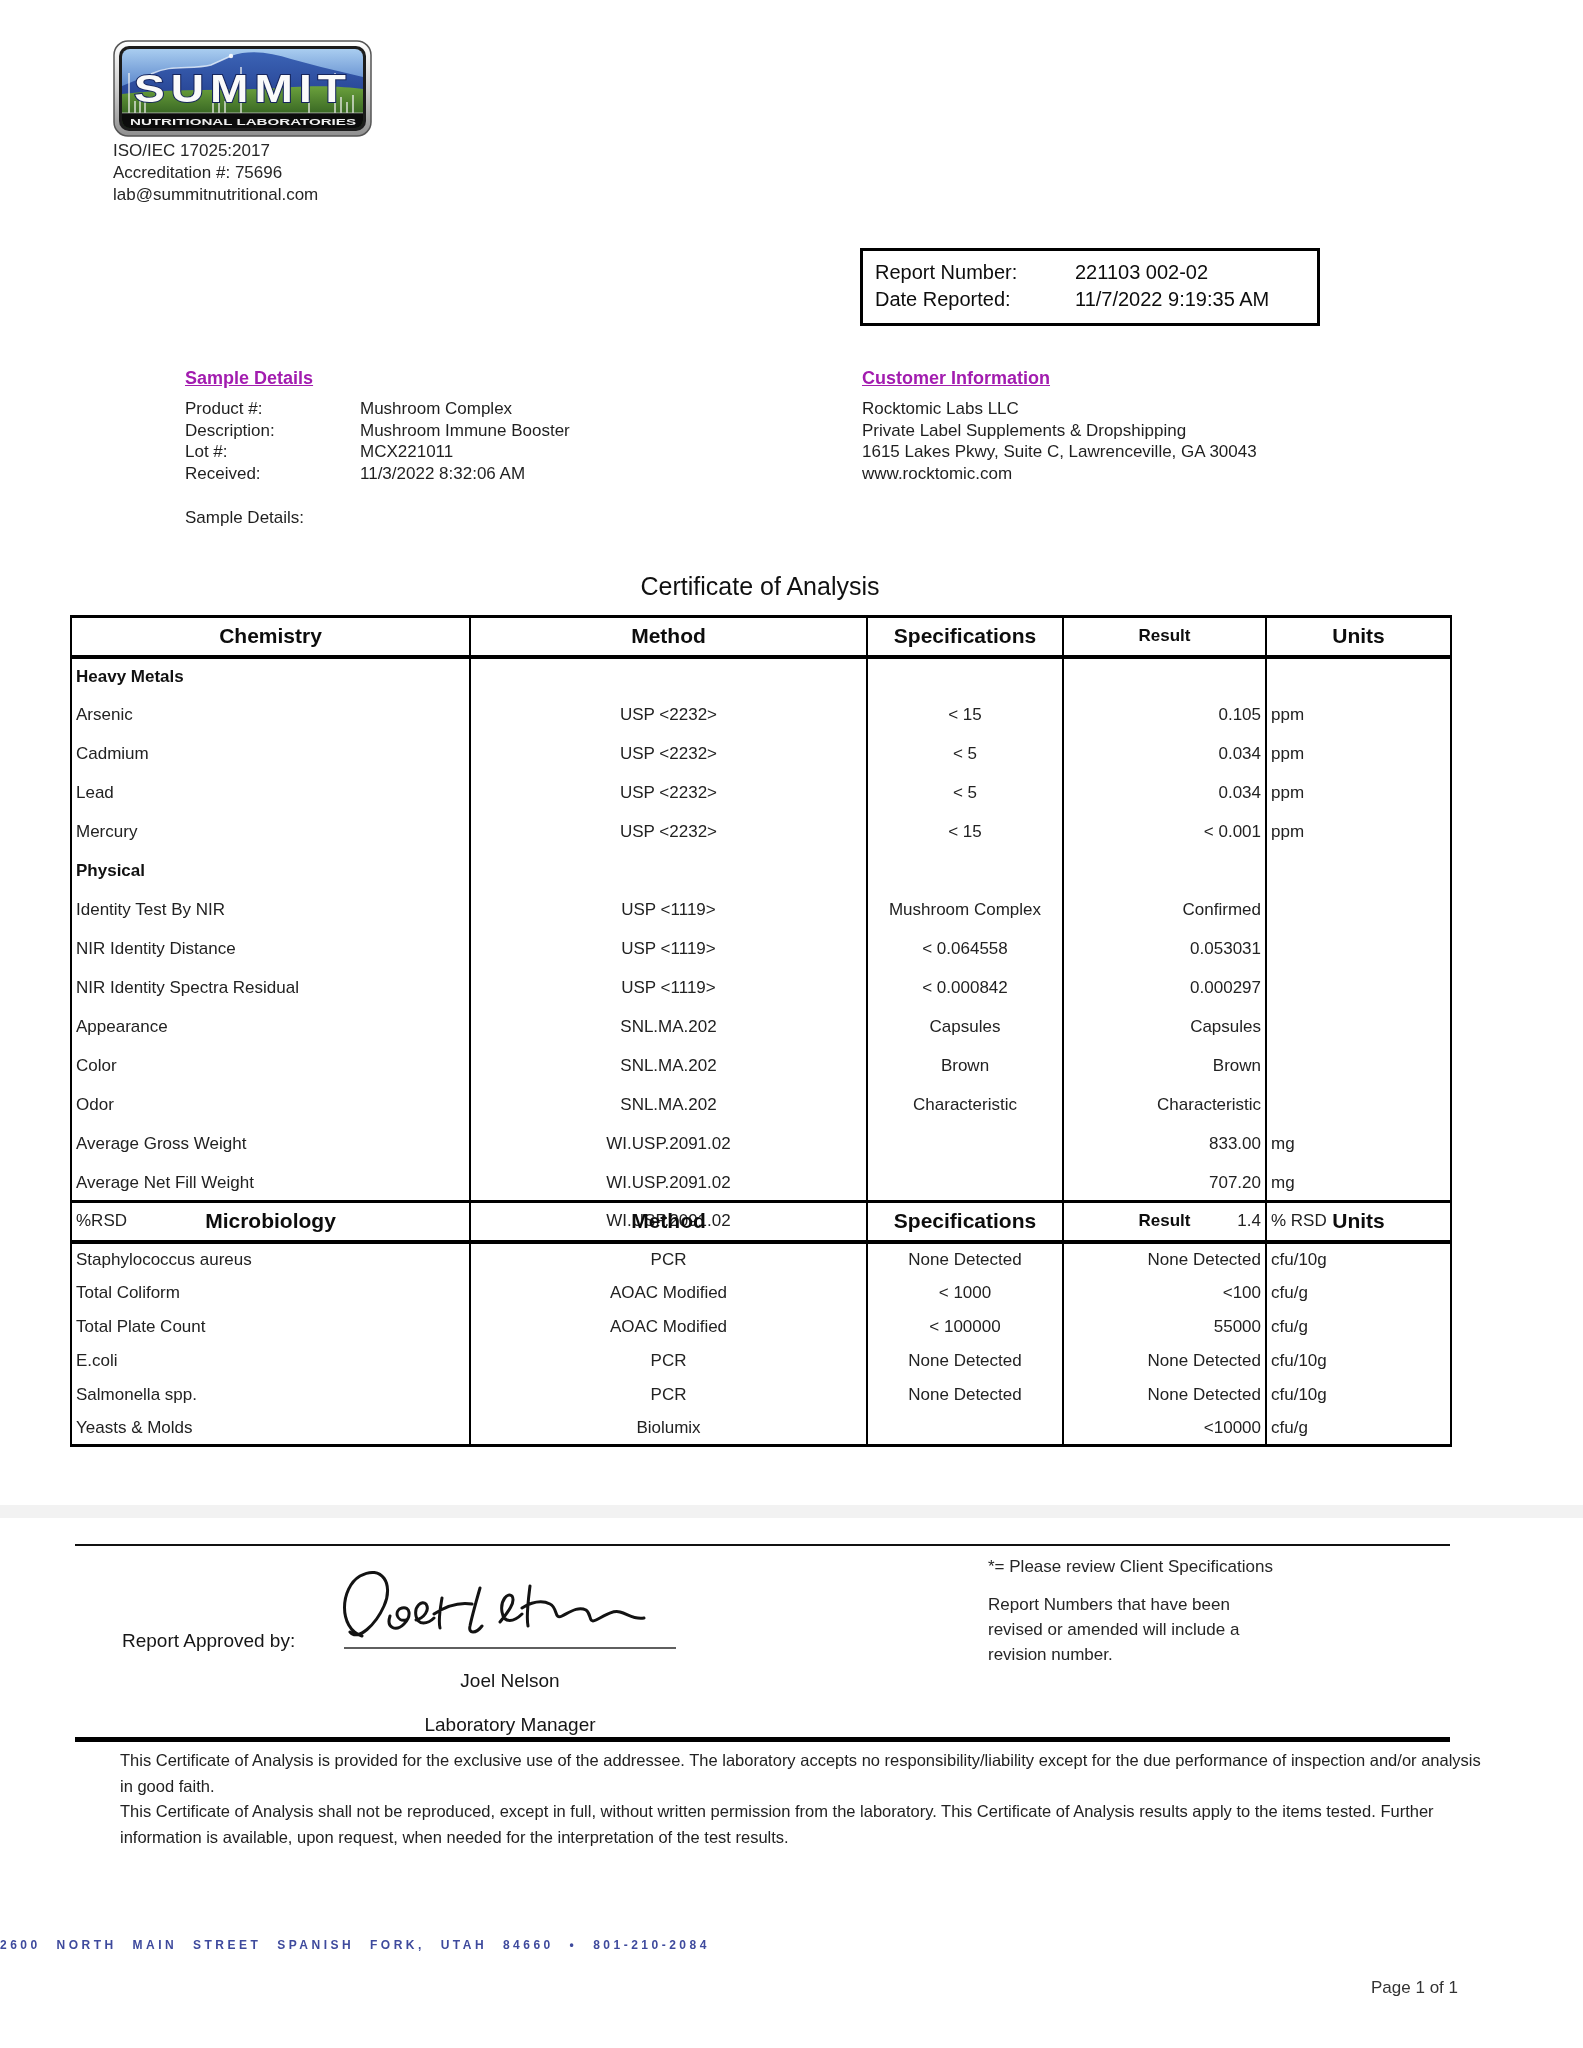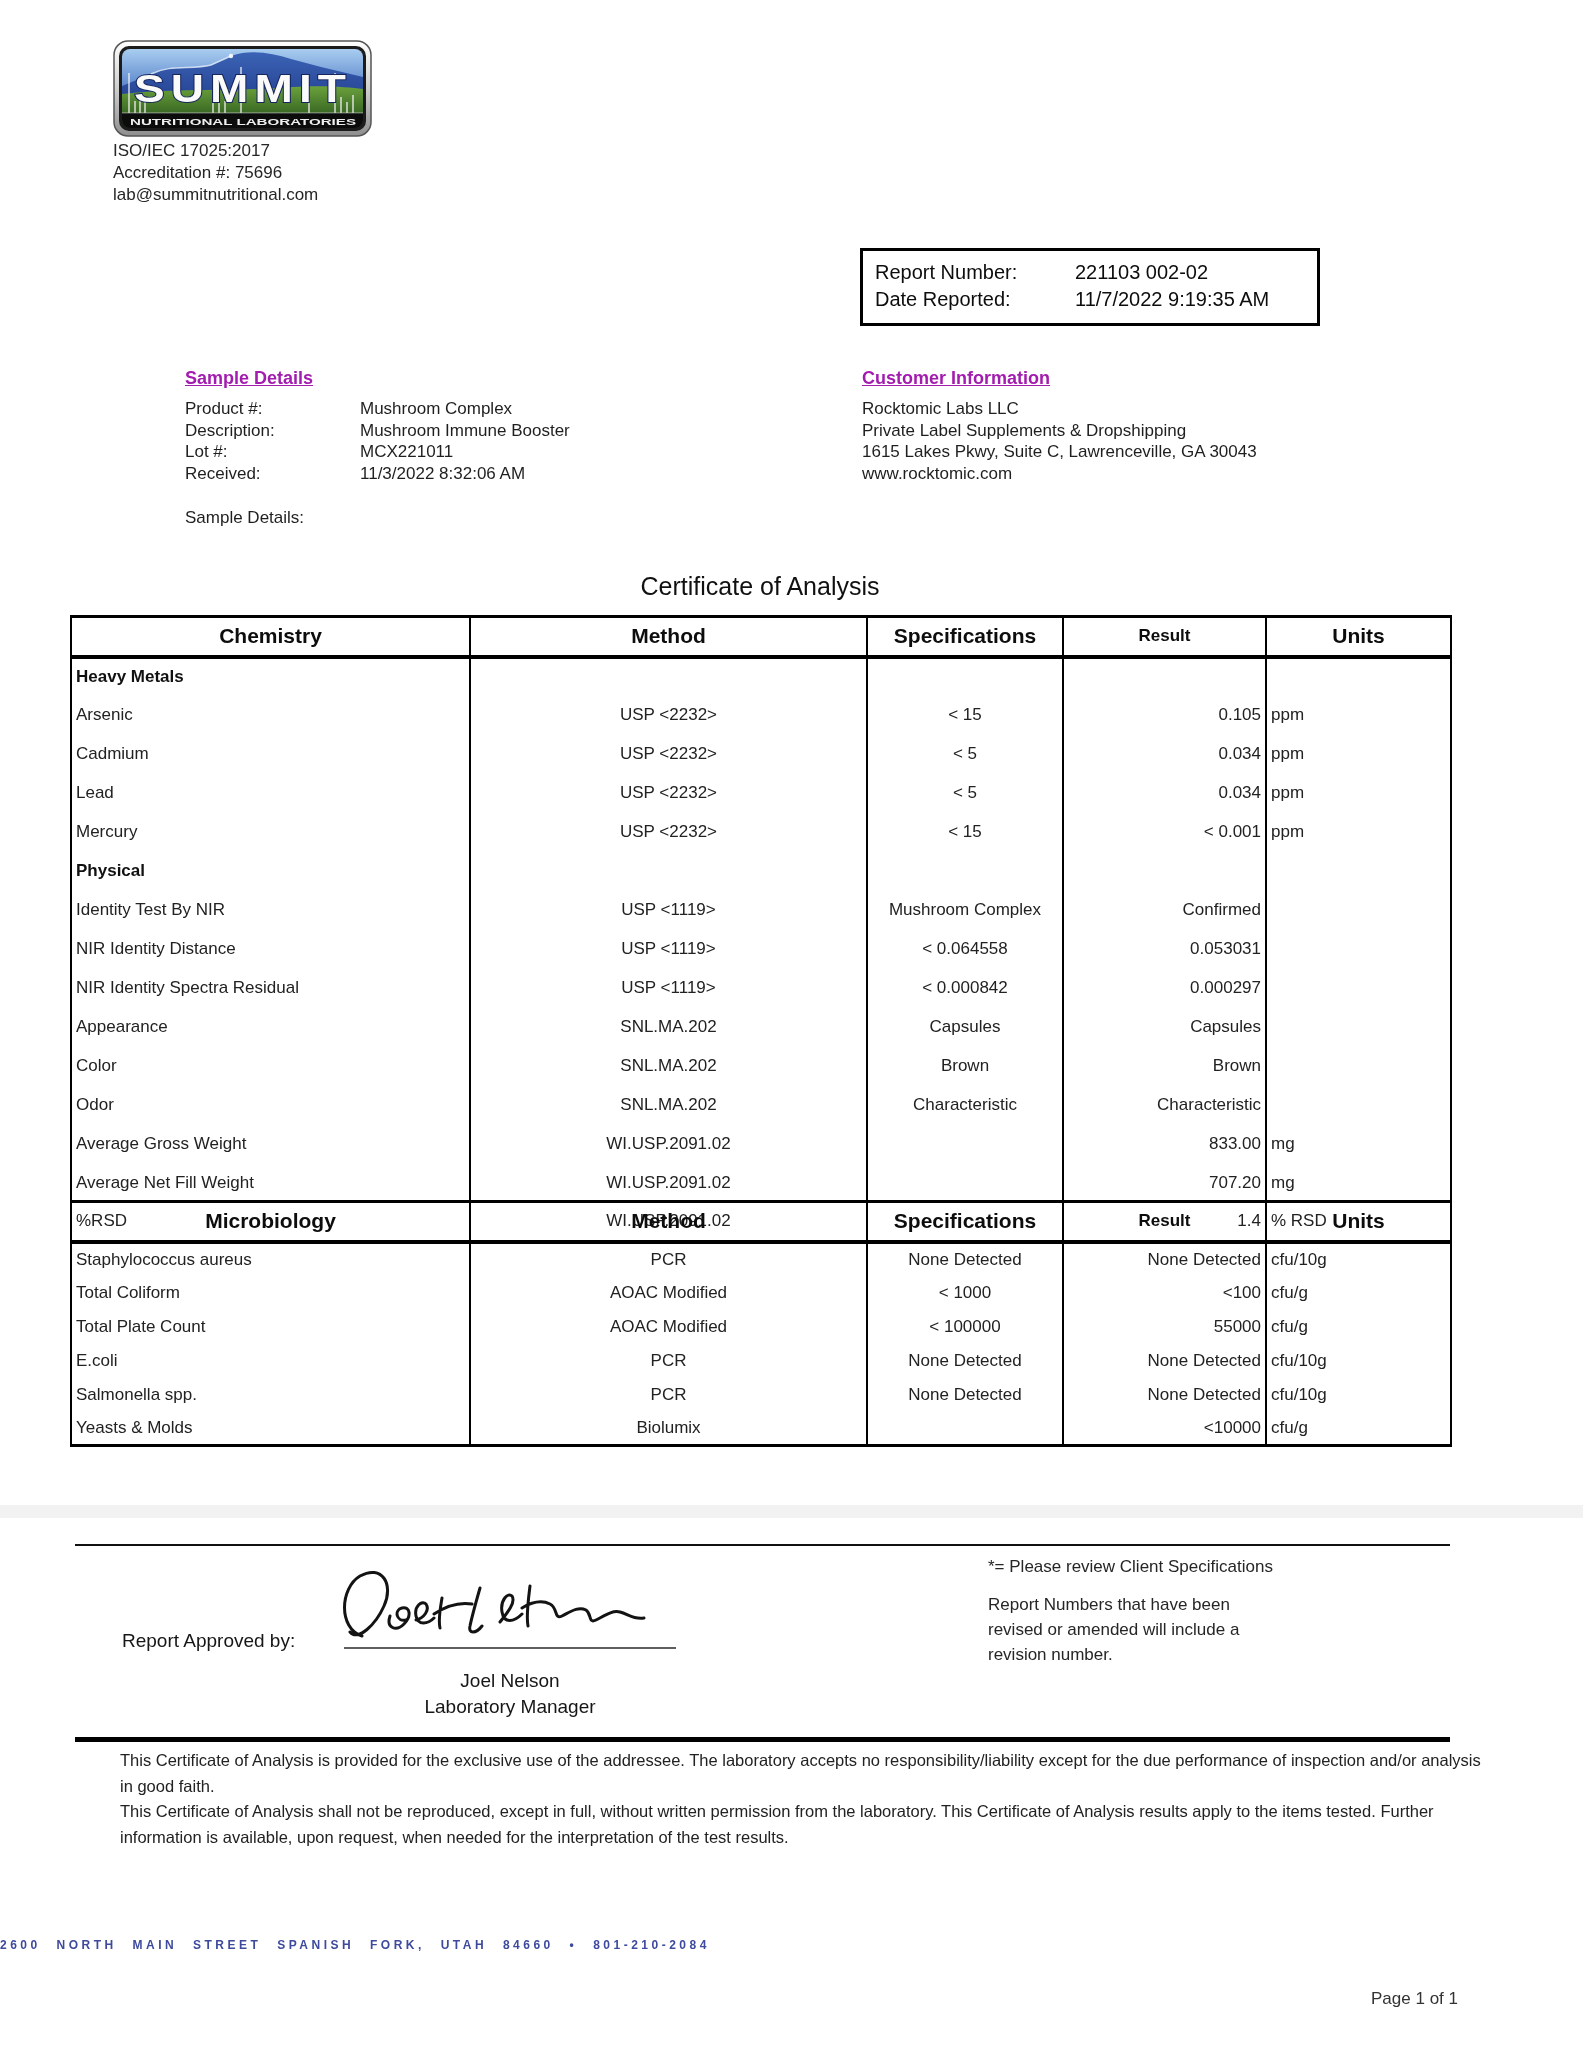--- a/index.html
+++ b/index.html
@@ -53,34 +53,34 @@
   td.cell-units { text-align:left; padding-left:10px; }
 
   
   #gray-band { left:0; top:1505px; width:1583px; height:13px; background:#f2f2f2; }
   #rule-thin { left:75px; top:1544px; width:1375px; height:2px; background:#111; }
   #rule-thick { left:75px; top:1737px; width:1375px; height:5px; background:#000; }
 
   #approve-label { left:122px; top:1630px; font-size:19px; color:#161616; }
   #signature { left:330px; top:1558px; }
   #sig-name-block { left:330px; top:1670px; width:360px; text-align:center; font-size:19px; color:#161616; }
-  #sig-title { margin-top:4px; }
+  #sig-title { margin-top:22px; }
 
   #notes { left:988px; top:1556px; width:300px; font-size:17px; color:#262626; }
   #note-star { line-height:22px; }
   #note-revision { margin-top:14px; width:262px; line-height:25px; }
 
   #disclaimer { left:120px; top:1748px; width:1372px; font-size:16.5px; line-height:25.5px; color:#222; }
 
   #footer-address {
     left:0; top:1938px; width:1583px; text-align:left;
     font-size:12px; font-weight:600; letter-spacing:3.5px; word-spacing:9px;
     color:#3e4a9d; text-transform:uppercase;
   }
-  #page-label { top:1978px; right:125px; font-size:17px; color:#333;margin-top:11px; }
+  #page-label { top:1978px; right:125px; font-size:17px; color:#333; }
 </style>
 </head>
 <body>
 
 <div id="page">
 
   <div class="abs" style="left:113px; top:40px;">
     <svg width="259" height="97" viewBox="0 0 259 97">
       <defs>
         <linearGradient id="gFrame" x1="0" y1="0" x2="0" y2="1">

